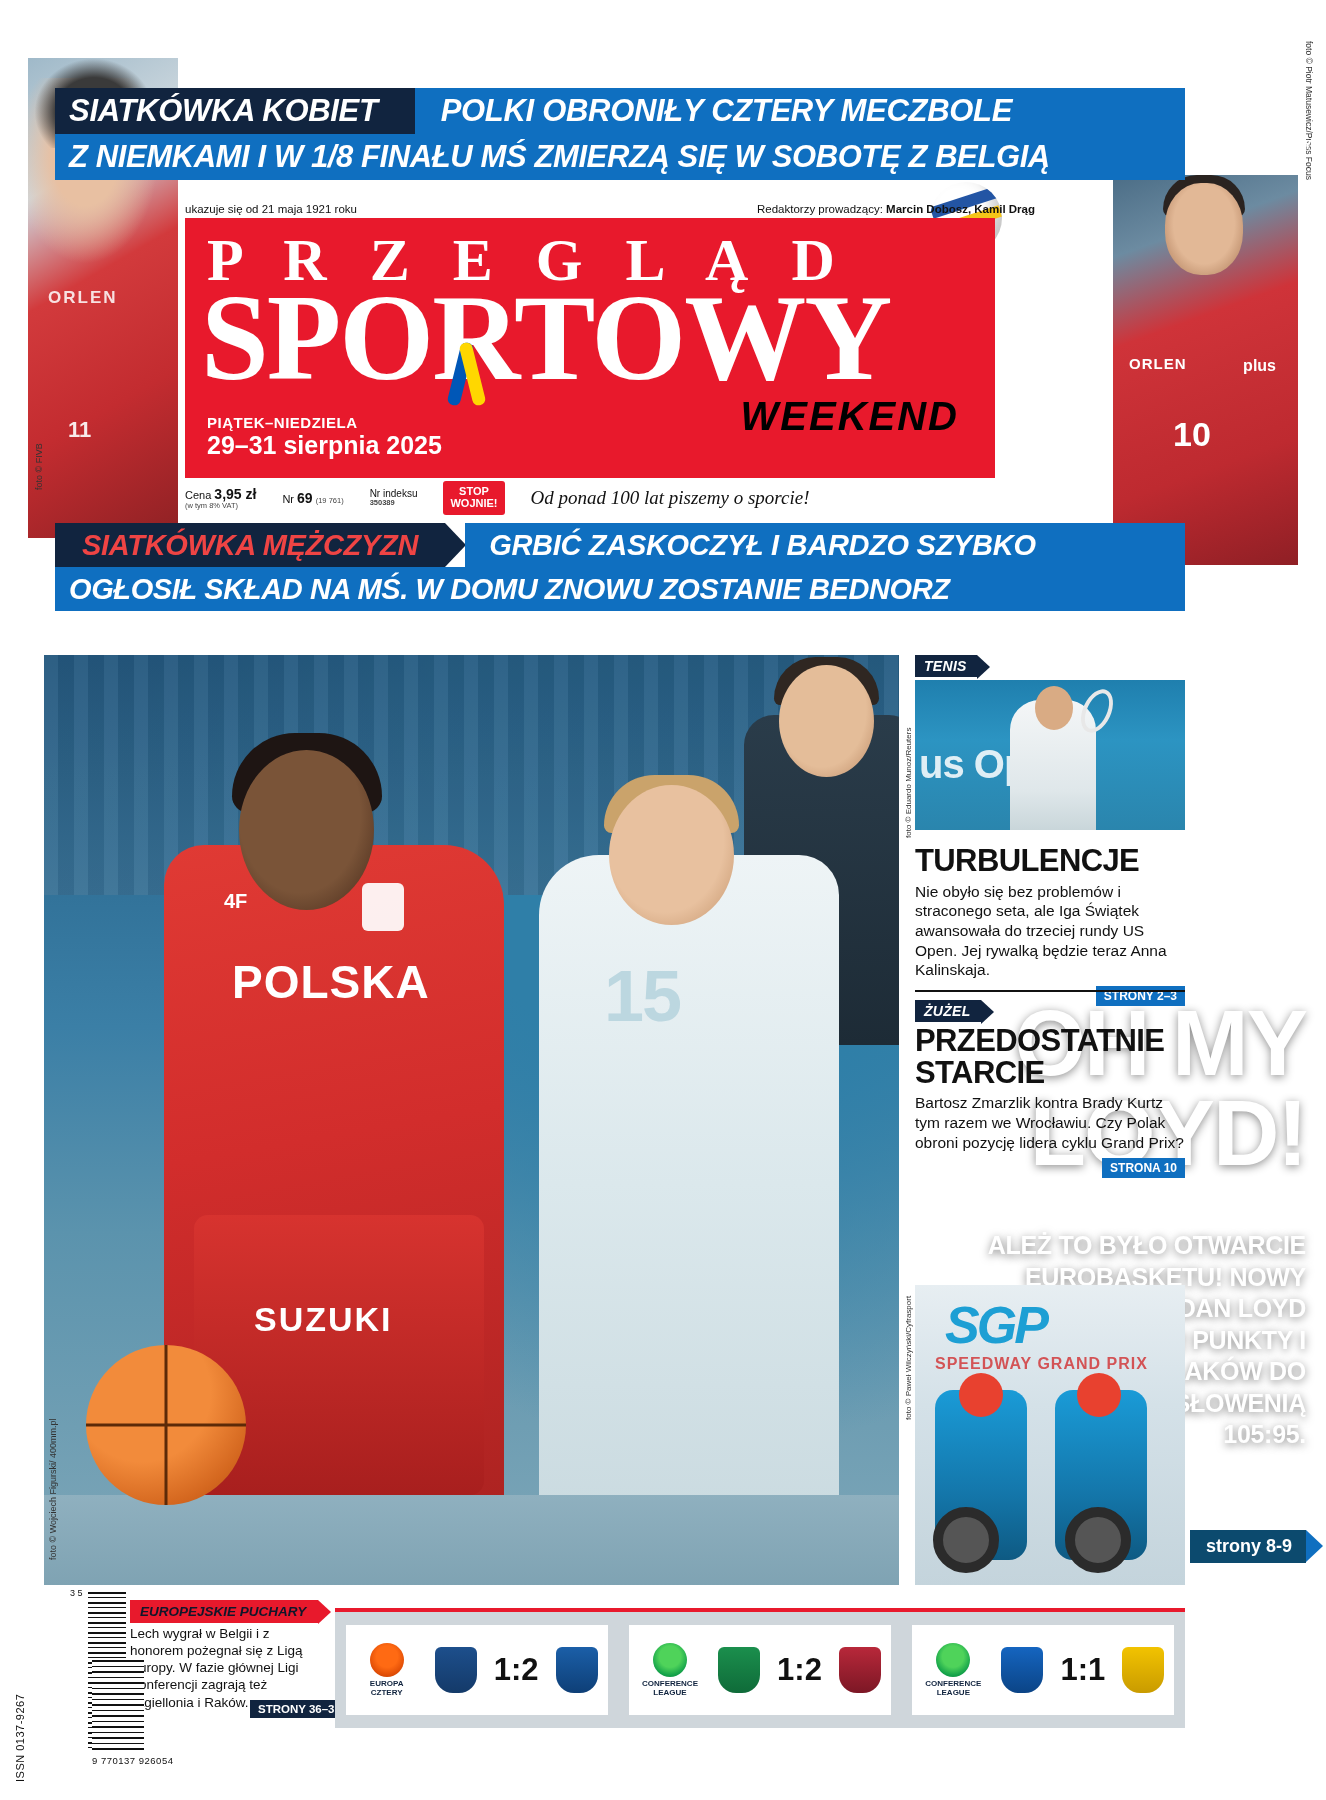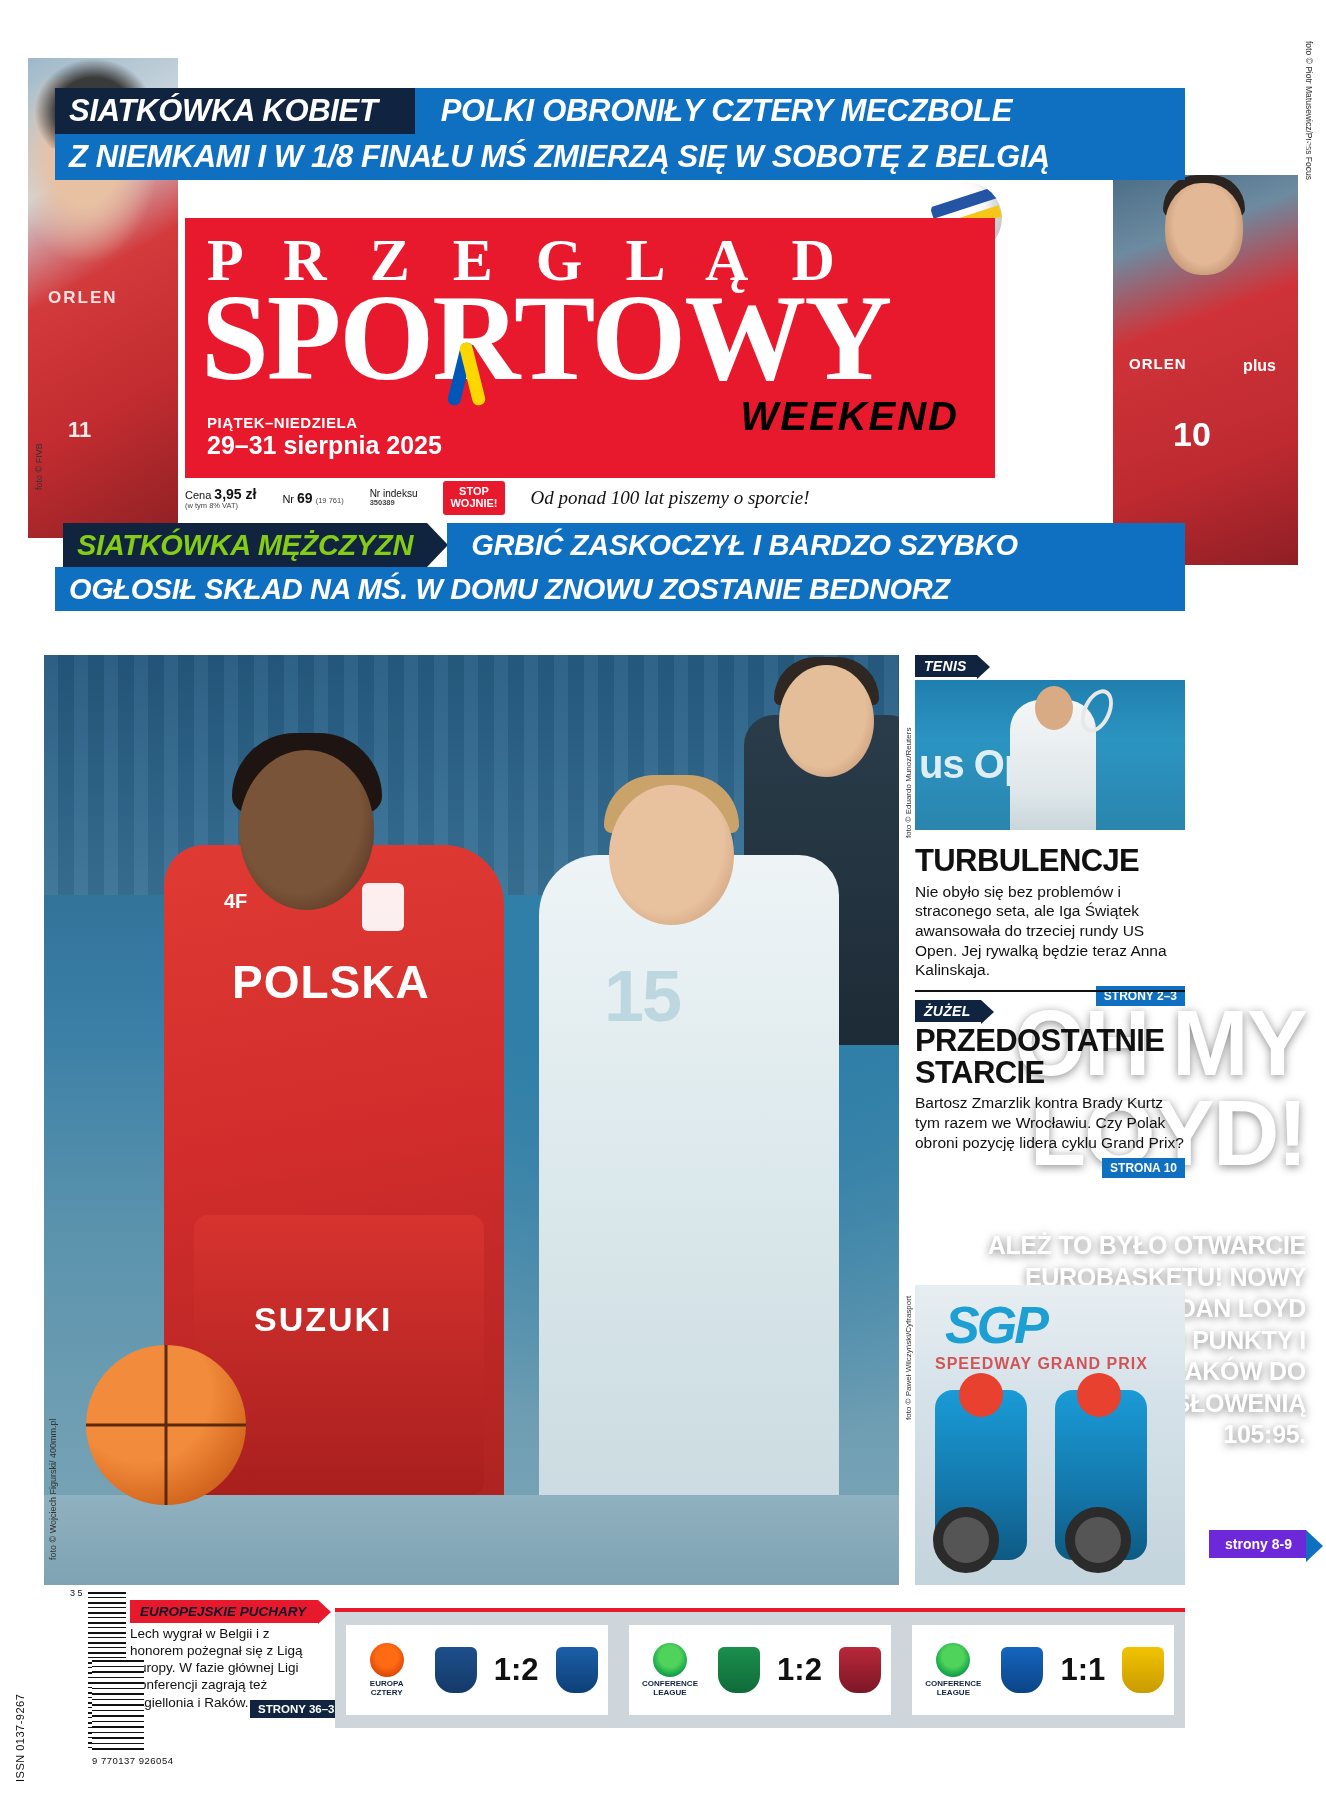--- a/index.html
+++ b/index.html
@@ -147,22 +147,22 @@
   }
   .slogan{
     font-family:"Liberation Serif", serif; font-style:italic; font-size:19px; color:#111;
   }
 
   
   .low-banner-1{
     position:absolute; left:55px; top:523px; width:1130px; height:44px; display:flex;
   }
   .lb-dark{
-    background:#11243f;color:#84cc16;display:flex;align-items:center;padding:0 14px;
-    font-size:29px;font-weight:700;font-style:italic;letter-spacing:-0.3px;margin-left:8px;
+    background:#11243f;color:#ef4444;display:flex;align-items:center;padding:0 27px;
+    font-size:29px;font-weight:700;font-style:italic;letter-spacing:-0.3px;
   }
   .lb-arrow{width:0;height:0;border-left:21px solid #11243f;border-top:22px solid transparent;border-bottom:22px solid transparent;}
   .lb-blue{
     background:#0f6fc0;color:#fff;flex:1;display:flex;align-items:center;padding-left:24px;margin-left:-1px;
     font-size:29px;font-weight:700;font-style:italic;letter-spacing:-0.3px;
   }
   .low-banner-2{
     position:absolute; left:55px; top:567px; width:1130px; height:44px; background:#0f6fc0;
     color:#fff; display:flex; align-items:center; padding-left:14px;
     font-size:29px; font-weight:700; font-style:italic; letter-spacing:-0.4px;
@@ -235,22 +235,22 @@
     text-shadow:0 2px 10px rgba(0,0,0,.45);
   }
   .hl-1{font-size:92px; font-weight:700; letter-spacing:-2px; line-height:.95;}
   .hl-2{font-size:92px; font-weight:700; letter-spacing:-2px; line-height:1.0;}
   .deck{
     position:absolute; right:20px; top:1230px; width:420px; text-align:right; color:#fff;
     font-size:25px; font-weight:700; line-height:1.26; letter-spacing:-0.3px;
     text-shadow:0 2px 8px rgba(0,0,0,.5);
   }
   .strony89{
-    position:absolute; right:20px; top:1530px; background:#6d28d9; color:#fff;
-    font-size:14px; font-weight:700; padding:6px 14px 6px 16px;
+    position:absolute; right:20px; top:1530px; background:#0c4a6e; color:#fff;
+    font-size:18px; font-weight:700; padding:6px 14px 6px 16px;
   }
   .strony89:after{
     content:""; position:absolute; right:-17px; top:0; width:0;height:0;
     border-left:17px solid #0f6fc0;border-top:16px solid transparent;border-bottom:16px solid transparent;
   }
 
   
   .rc{ position:absolute; left:915px; top:655px; width:270px; }
   .sect-tag{
     display:inline-block; background:#11243f; color:#fff; font-size:14px; font-weight:700;
@@ -388,20 +388,27 @@
     <div class="tb-dark">SIATKÓWKA KOBIET</div>
     <div class="tb-arrow"></div>
     <div class="tb-blue">POLKI OBRONIŁY CZTERY MECZBOLE</div>
   </div>
   <div class="top-banner-2">Z NIEMKAMI I W 1/8 FINAŁU MŚ ZMIERZĄ SIĘ W SOBOTĘ Z BELGIĄ</div>
   <div class="strony-tag">
     <span>STRONY</span><br>
     <span>4–5</span>
   </div>
 
+  <div class="info-line">
+    <span>ukazuje się od 21 maja 1921 roku</span>
+    <span>
+      <span>Redaktorzy prowadzący:</span>
+      <b>Marcin Dobosz, Kamil Drąg</b>
+    </span>
+  </div>
 
   <div class="masthead">
     <div class="mh-przeglad">P R Z E G L Ą D</div>
     <div class="mh-sportowy">SPORTOWY</div>
     <div class="mh-weekend">WEEKEND</div>
     <div class="mh-dates">
       <div class="d1">PIĄTEK–NIEDZIELA</div>
       <div class="d2">29–31 sierpnia 2025</div>
     </div>
   </div>

